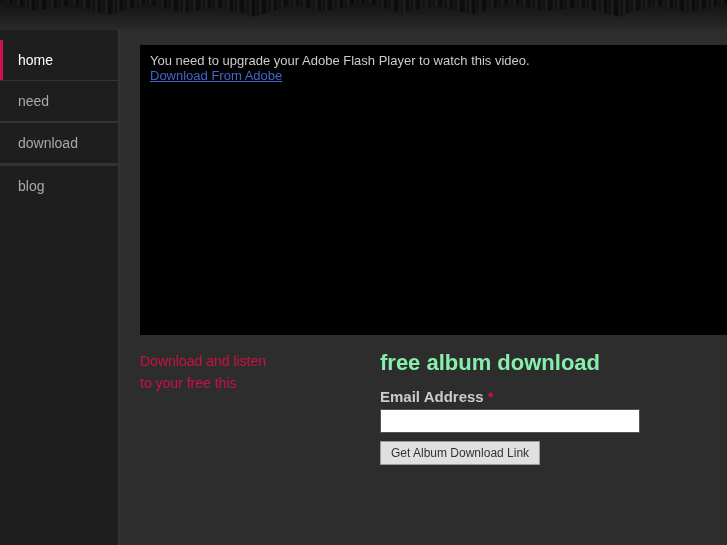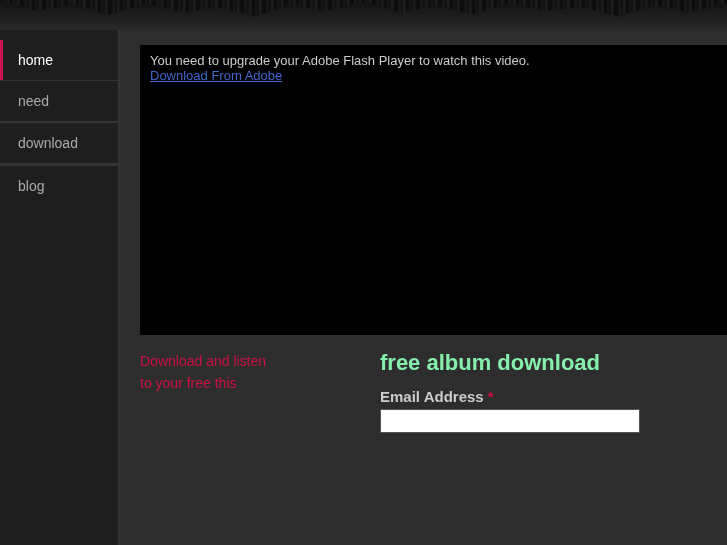--- a/index.html
+++ b/index.html
@@ -201,18 +201,19 @@
         <div>to your free this</div>
       </div>
 
       <div class="album-download-box">
         <div class="album-title">free album download</div>
         <div class="email-label">
           <span>Email Address</span>
           <span class="required-star">*</span>
         </div>
         <input class="email-input" type="email" placeholder="" style="">
+        <button class="download-btn">Get Album Download Link</button>
       </div>
 
     </div>
   </div>
 
 </div>
 
 </body></html>

